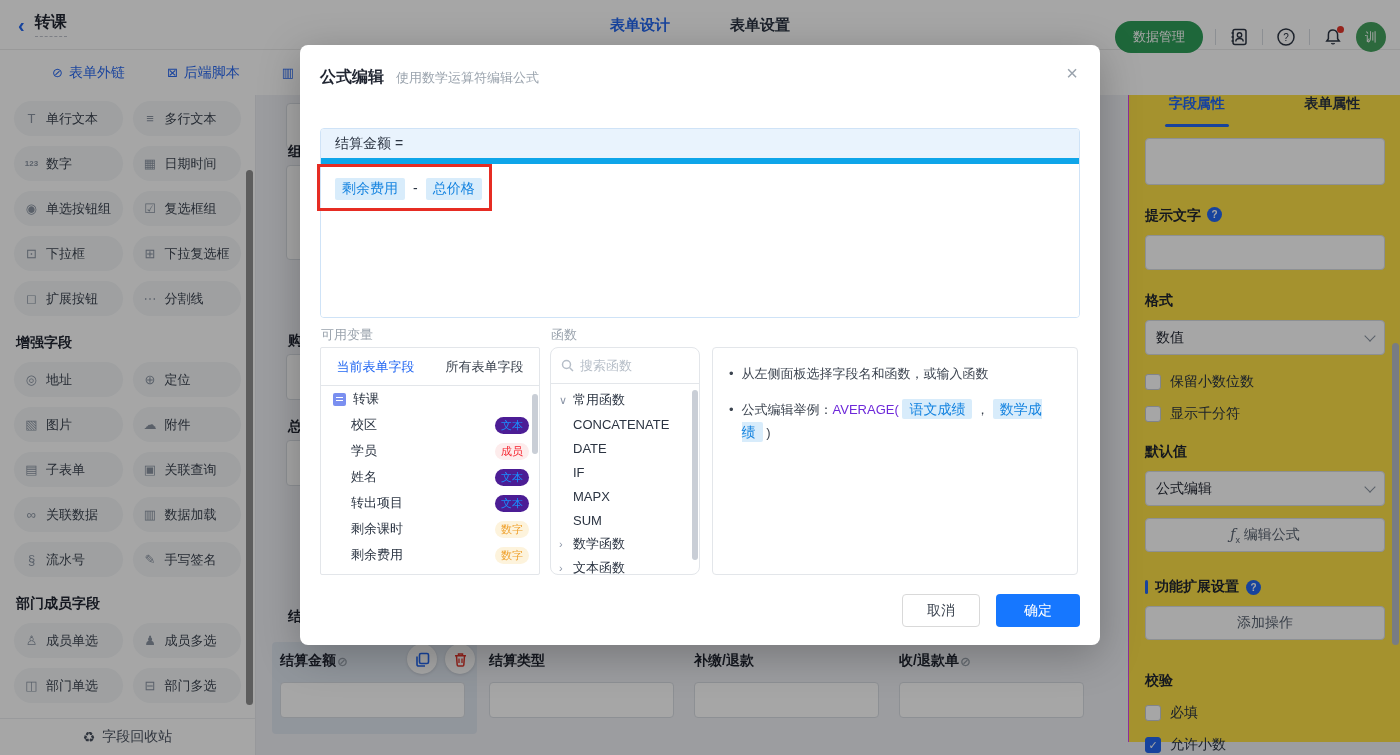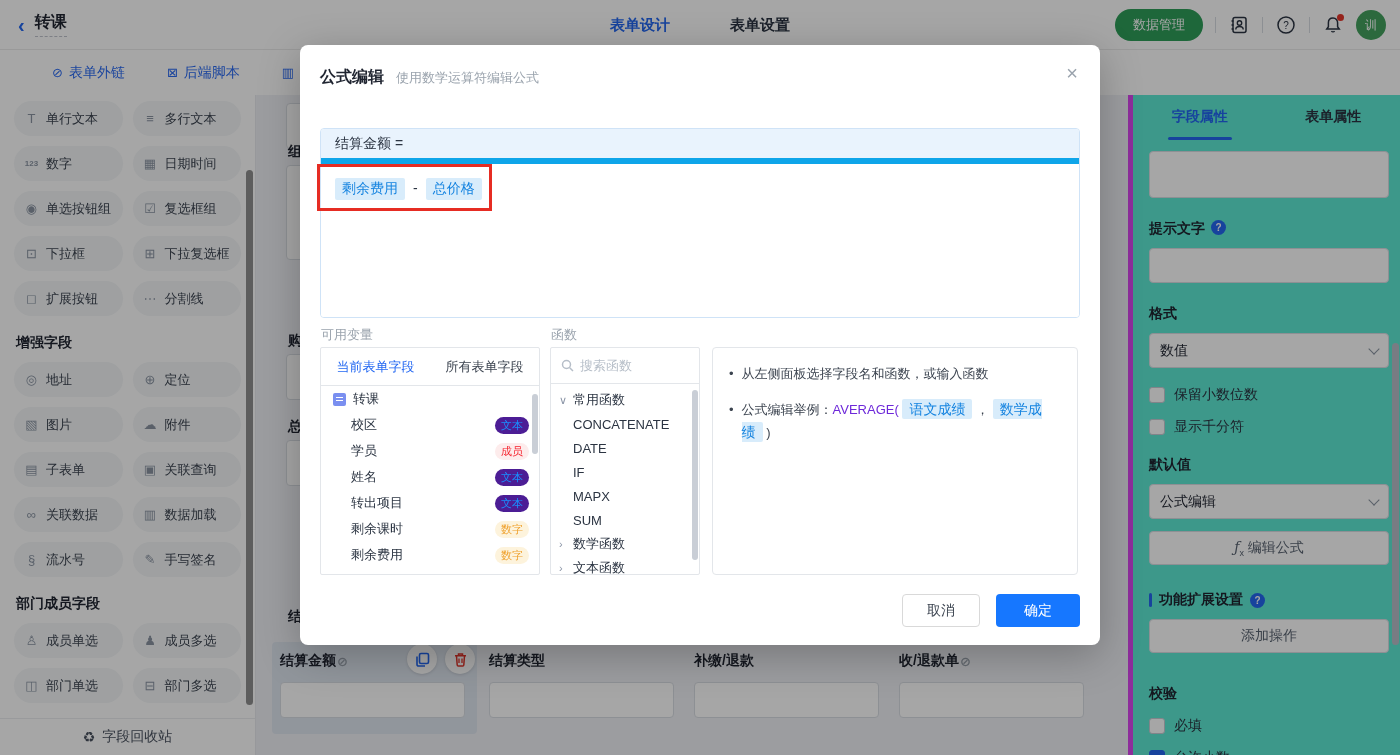--- a/index.html
+++ b/index.html
@@ -11,21 +11,21 @@
   .topbar { position:absolute; left:0; top:0; width:1400px; height:50px; background:#fff;
             display:flex; align-items:center; border-bottom:1px solid #ececec; z-index:10; }
   .back { display:flex; align-items:center; margin-left:18px; cursor:pointer; }
   .back-chevron { color:#2468f2; font-size:20px; font-weight:bold; line-height:1; }
   .form-title { margin-left:10px; font-size:16px; color:#1f2430; font-weight:bold;
                 border-bottom:1px dashed #c0c4cc; padding-bottom:3px; }
   .top-tabs { position:absolute; left:0; right:0; top:0; height:50px; display:flex;
               align-items:center; justify-content:center; gap:60px; pointer-events:none; }
   .top-tab { font-size:15px; color:#2b3442; font-weight:bold; pointer-events:auto; cursor:pointer; }
   .top-tab.active { color:#2468f2; }
-  .top-right { position:absolute; right:14px; top:0; height:50px; display:flex; align-items:center; gap:12px; }
+  .top-right { position:absolute; right:14px; top:12px; height:50px; display:flex; align-items:center; gap:12px; }
   .pill-green { background:#2f9e5a; color:#fff; font-size:13px; padding:7px 18px; border-radius:16px;
                 border:none; cursor:pointer; }
   .tb-sep { width:1px; height:16px; background:#d8dce2; }
   .tb-icon { width:22px; height:22px; display:flex; align-items:center; justify-content:center;
              color:#2b3442; position:relative; cursor:pointer; }
   .tb-icon svg { display:block; }
   .bell-dot { position:absolute; right:0; top:0; width:7px; height:7px; border-radius:50%;
               background:#e5372c; }
   .avatar { width:30px; height:30px; border-radius:50%; background:#44a25f; color:#fff;
             font-size:12px; display:flex; align-items:center; justify-content:center; cursor:pointer; }
@@ -71,22 +71,22 @@
                       border:1px solid #d9dde3; border-radius:4px; }
   .cv-field.selected { background:#dfe6f0; border-radius:4px; padding:10px 8px 16px 8px;
                        margin:-10px 12px -16px -8px; width:205px; }
   .eye-off { color:#9aa3ad; font-size:13px; }
   .fld-actions { position:absolute; right:2px; top:2px; display:flex; gap:8px; }
   .act-circle { width:30px; height:30px; border-radius:50%; background:#fff; display:flex;
                 align-items:center; justify-content:center; cursor:pointer;
                 box-shadow:0 1px 3px rgba(0,0,0,.12); border:none; }
 
   
-  .rpanel { position:absolute; left:1128px; top:95px; width:272px; height:660px; background:#5eead4;
-            border-left:5px solid #d946ef; z-index:4; }
+  .rpanel { position:absolute; left:1128px; top:82px; width:272px; height:660px; background:#fde047;
+            border-left:1px solid #d946ef; z-index:4; }
   .rp-tabs { display:flex; height:45px; align-items:center; }
   .rp-tab { flex:1; text-align:center; font-size:14px; color:#2b3442; font-weight:bold;
             cursor:pointer; position:relative; height:45px; line-height:42px; }
   .rp-tab.active { color:#2468f2; }
   .rp-tab.active:after { content:""; position:absolute; left:50%; transform:translateX(-50%);
             bottom:0; width:64px; height:3px; background:#2468f2; border-radius:2px; }
   .rp-body { padding:6px 16px 0 16px; }
   .rp-box { width:240px; height:47px; border:1px solid #d9dde3; border-radius:4px; background:#fff; }
   .rp-label { font-size:14px; font-weight:bold; color:#1f2430; display:flex; align-items:flex-start;
               gap:6px; margin:22px 0 10px 0; }
@@ -147,21 +147,21 @@
             position:relative; flex:0 0 13px; }
   .doc-ic:after { content:""; position:absolute; left:3px; top:4px; width:7px; height:1.5px;
                   background:#fff; box-shadow:0 3px 0 #fff; }
   .vbadge { font-size:11px; padding:1px 6px; border-radius:9px; }
   .vb-blue { color:#1890ff; background:#4c1d95; }
   .vb-red { color:#f5222d; background:#fdecec; }
   .vb-amber { color:#efa12d; background:#fdf3dc; }
   .var-scroll { position:absolute; right:1px; top:8px; width:6px; height:60px; border-radius:3px;
                 background:#c9ced6; }
   .fn-panel { position:absolute; left:250px; top:302px; width:150px; height:228px;
-              border:1px solid #e3e6ea; border-radius:2px; overflow:hidden; }
+              border:1px solid #e3e6ea; border-radius:8px; overflow:hidden; }
   .fn-search { display:flex; align-items:center; gap:6px; height:36px; border-bottom:1px solid #e3e6ea;
                padding:0 10px; }
   .fn-search input { border:none; outline:none; width:100px; font-size:13px; color:#2b3442;
                      font-family:inherit; }
   .fn-search input::placeholder { color:#b6bec8; }
   .fn-tree { position:relative; height:190px; overflow:hidden; padding-top:4px; }
   .fn-row { display:flex; align-items:center; height:24px; padding:0 8px; font-size:13px;
             color:#2b3442; cursor:pointer; }
   .fn-caret { width:14px; color:#8a94a6; font-size:11px; flex:0 0 14px; }
   .fn-leaf { padding-left:22px; }

